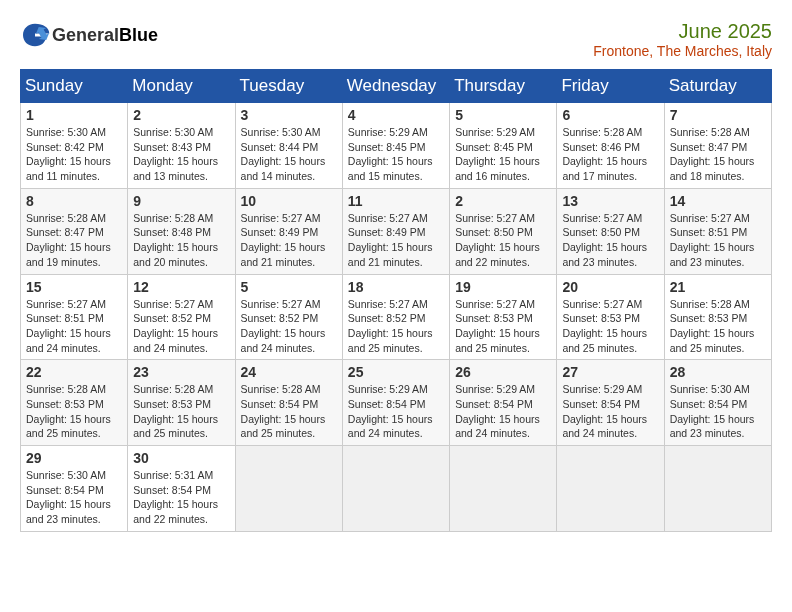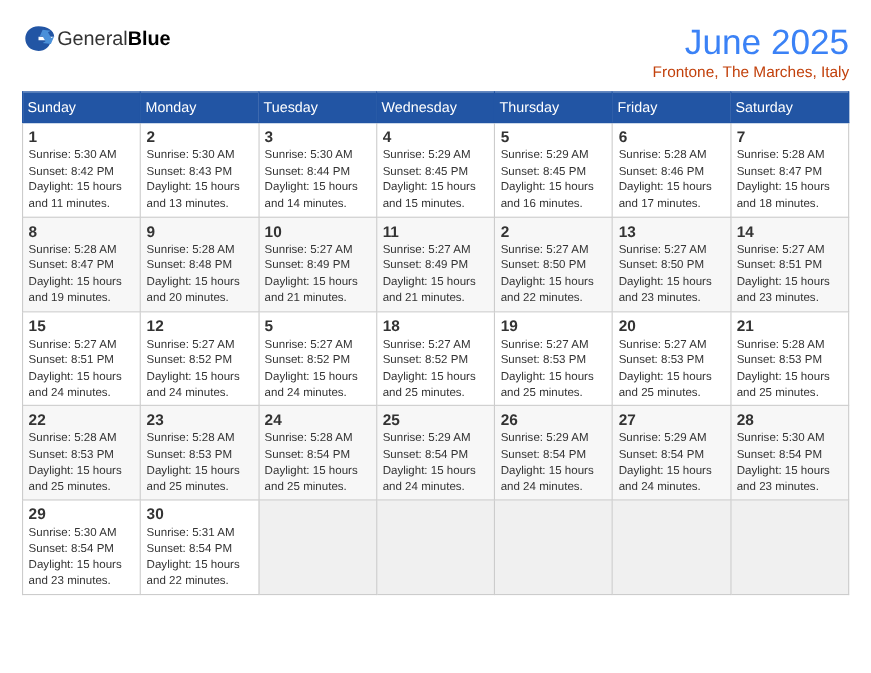--- a/index.html
+++ b/index.html
@@ -15,56 +15,56 @@
       justify-content: space-between;
       align-items: flex-start;
       margin-bottom: 10px;
     }
     .logo {
       display: flex;
       align-items: center;
     }
     .logo-text-general {
       font-size: 18px;
-      font-weight: normal;
+      font-weight: bold;
       color: #333;
     }
     .logo-text-blue {
       font-size: 18px;
       font-weight: bold;
       color: #000000;
     }
     .logo-icon {
       width: 30px;
       height: 30px;
       margin-right: 2px;
     }
     .title-area {
       text-align: right;
     }
     .month-title {
-      font-size: 32px;
-      color: #3b82f6;
+      font-size: 20px;
+      color: #4d7c0f;
       font-weight: normal;
     }
     .subtitle {
       font-size: 14px;
       color: #c2410c;
     }
     .calendar {
       width: 100%;
       border-collapse: collapse;
       font-size: 11px;
     }
     .calendar th {
       background-color: #2255a4;
       color: #fff;
       padding: 6px 4px;
       text-align: left;
-      font-size: 13px;
+      font-size: 17px;
       font-weight: normal;
       border: 1px solid #2255a4;
     }
     .calendar td {
       border: 1px solid #ccc;
       vertical-align: top;
       padding: 4px 5px;
       width: calc(100% / 7);
       min-height: 80px;
       background: #fff;

